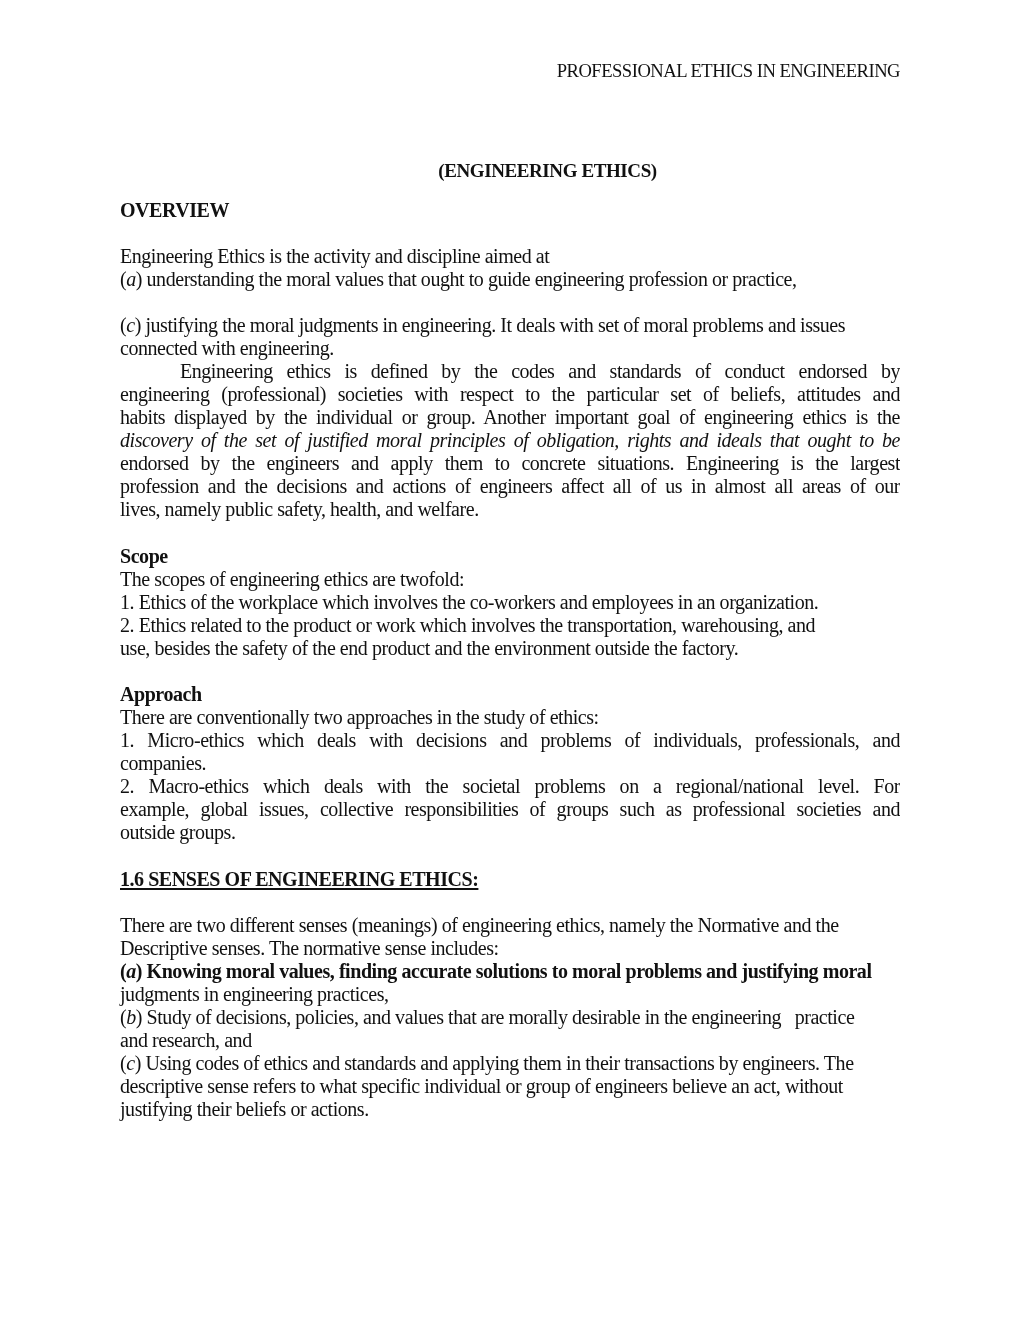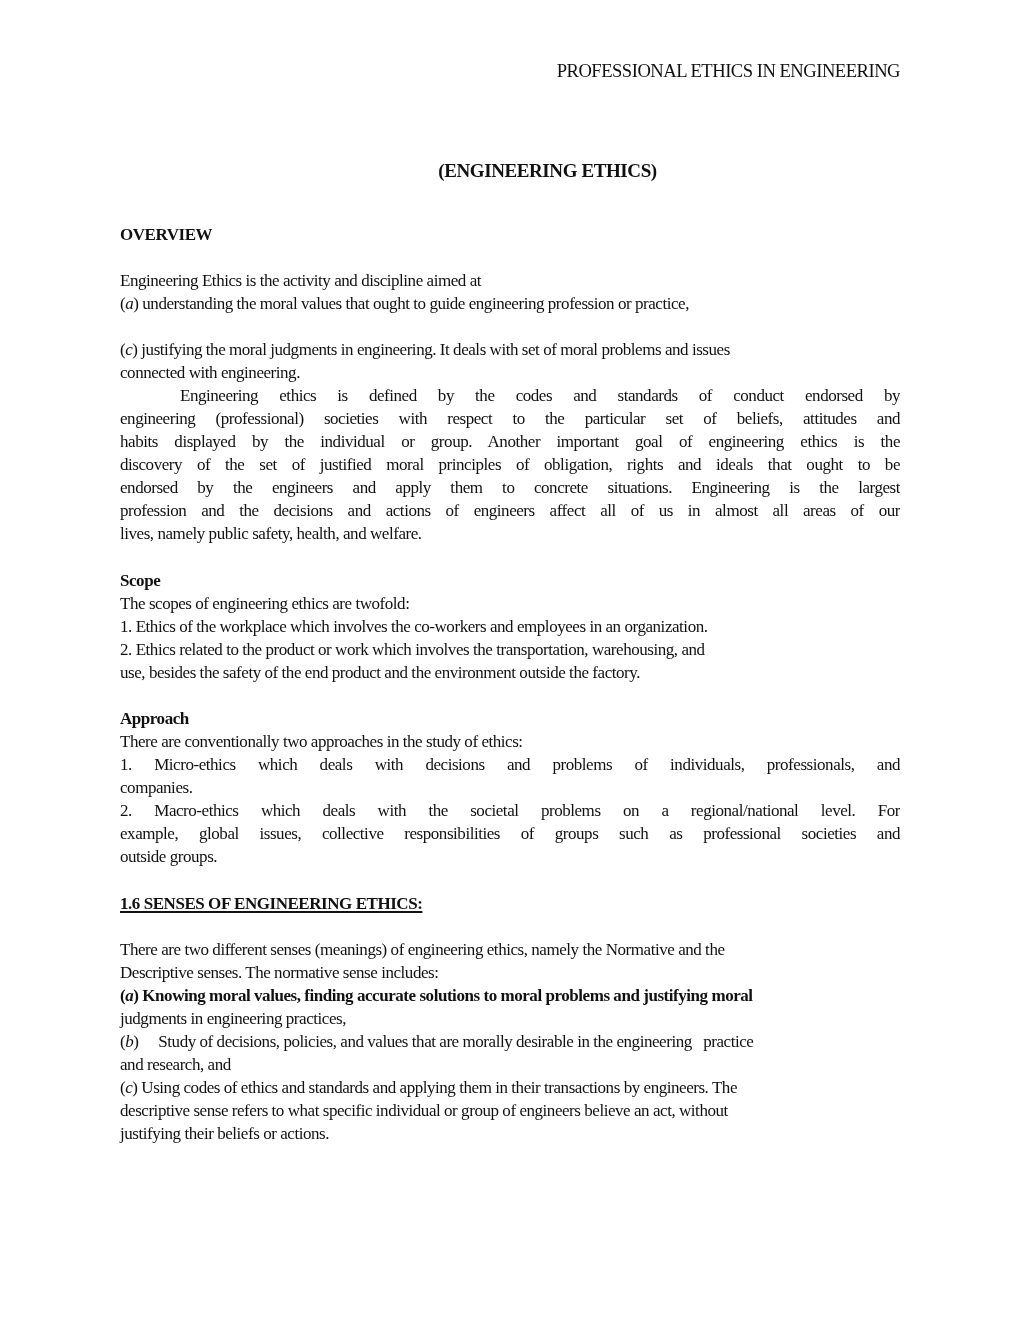--- a/index.html
+++ b/index.html
@@ -3,23 +3,22 @@
 <meta charset="utf-8">
 <style>
   html, body { margin: 0; padding: 0; background: #ffffff; }
   body {
     width: 1020px; height: 1320px; position: relative; overflow: hidden;
     font-family: "Liberation Serif", serif; color: #111111;
   }
   .page { position: absolute; left: 0; top: 0; width: 1020px; height: 1304px; }
   .line {
     position: absolute; left: 120px; width: 780px;
-    font-size: 17px; line-height: 23px; white-space: nowrap;
+    font-size: 20px; line-height: 23px; white-space: nowrap;
     letter-spacing: -0.45px;
-    margin-top: 24px;
   }
   .just { text-align: justify; text-align-last: justify; white-space: normal; height: 23px; overflow: hidden; }
   .header { position: absolute; right: 120px; top: 60px; font-size: 18.6px; letter-spacing: -0.5px; }
   .title { position: absolute; left: 0; width: 1095px; text-align: center; top: 160px; font-size: 19px; font-weight: bold; letter-spacing: -0.4px; }
   .bold { font-weight: bold; }
   .u { text-decoration: underline; text-decoration-thickness: 2px; text-underline-offset: 2px; }
   i { font-style: italic; }
 </style>
 </head>
 <body>
@@ -32,21 +31,21 @@
   <div class="line bold" style="top:199px;">OVERVIEW</div>
 
   <div class="line" style="top:245px;">Engineering Ethics is the activity and discipline aimed at</div>
   <div class="line" style="top:268px;">(<i>a</i>)<span> understanding the moral values that ought to guide engineering profession or practice,</span></div>
   <div class="line" style="top:314px;">(<i>c</i>)<span> justifying the moral judgments in engineering. It deals with set of moral problems and issues</span></div>
   <div class="line" style="top:337px;">connected with engineering.</div>
 
   <div class="line just" style="top:360px; left:180px; width:720px;">Engineering ethics is defined by the codes and standards of conduct endorsed by</div>
   <div class="line just" style="top:383px;">engineering (professional) societies with respect to the particular set of beliefs, attitudes and</div>
   <div class="line just" style="top:406px;">habits displayed by the individual or group. Another important goal of engineering ethics is the</div>
-  <div class="line just" style="top:429px;">discovery of the set of justified moral principles of obligation, rights and ideals that ought to be</div>
+  <div class="line just" style="top:429px;font-style:italic;">discovery of the set of justified moral principles of obligation, rights and ideals that ought to be</div>
   <div class="line just" style="top:452px;">endorsed by the engineers and apply them to concrete situations. Engineering is the largest</div>
   <div class="line just" style="top:475px;">profession and the decisions and actions of engineers affect all of us in almost all areas of our</div>
   <div class="line" style="top:498px;">lives, namely public safety, health, and welfare.</div>
 
   <div class="line bold" style="top:545px;">Scope</div>
   <div class="line" style="top:568px;">The scopes of engineering ethics are twofold:</div>
   <div class="line" style="top:591px;">1. Ethics of the workplace which involves the co-workers and employees in an organization.</div>
   <div class="line" style="top:614px;">2. Ethics related to the product or work which involves the transportation, warehousing, and</div>
   <div class="line" style="top:637px;">use, besides the safety of the end product and the environment outside the factory.</div>
 
@@ -57,19 +56,19 @@
   <div class="line just" style="top:775px;">2. Macro-ethics which deals with the societal problems on a regional/national level. For</div>
   <div class="line just" style="top:798px;">example, global issues, collective responsibilities of groups such as professional societies  and</div>
   <div class="line" style="top:821px;">outside groups.</div>
 
   <div class="line bold u" style="top:868px;">1.6 SENSES OF ENGINEERING ETHICS:</div>
 
   <div class="line" style="top:914px;">There are two different senses (meanings) of engineering ethics, namely the Normative and the</div>
   <div class="line" style="top:937px;">Descriptive senses. The normative sense includes:</div>
   <div class="line" style="top:960px;font-weight:bold;">(<i>a</i>)<span> Knowing moral values, finding accurate solutions to moral problems and justifying moral</span></div>
   <div class="line" style="top:983px;">judgments in engineering practices,</div>
-  <div class="line" style="top:1006px;">(<i>b</i>)<span style="white-space:pre;padding-left:16px;"> Study of decisions, policies, and values that are morally desirable in the engineering   practice</span></div>
+  <div class="line" style="top:1006px;">(<i>b</i>)<span style="white-space:pre;"> Study of decisions, policies, and values that are morally desirable in the engineering   practice</span></div>
   <div class="line" style="top:1029px;">and research, and</div>
   <div class="line" style="top:1052px;">(<i>c</i>)<span> Using codes of ethics and standards and applying them in their transactions by engineers. The</span></div>
   <div class="line" style="top:1075px;">descriptive sense refers to what specific individual or group of engineers believe an act, without</div>
   <div class="line" style="top:1098px;">justifying their beliefs or actions.</div>
 
 </div>
 
 </body></html>

